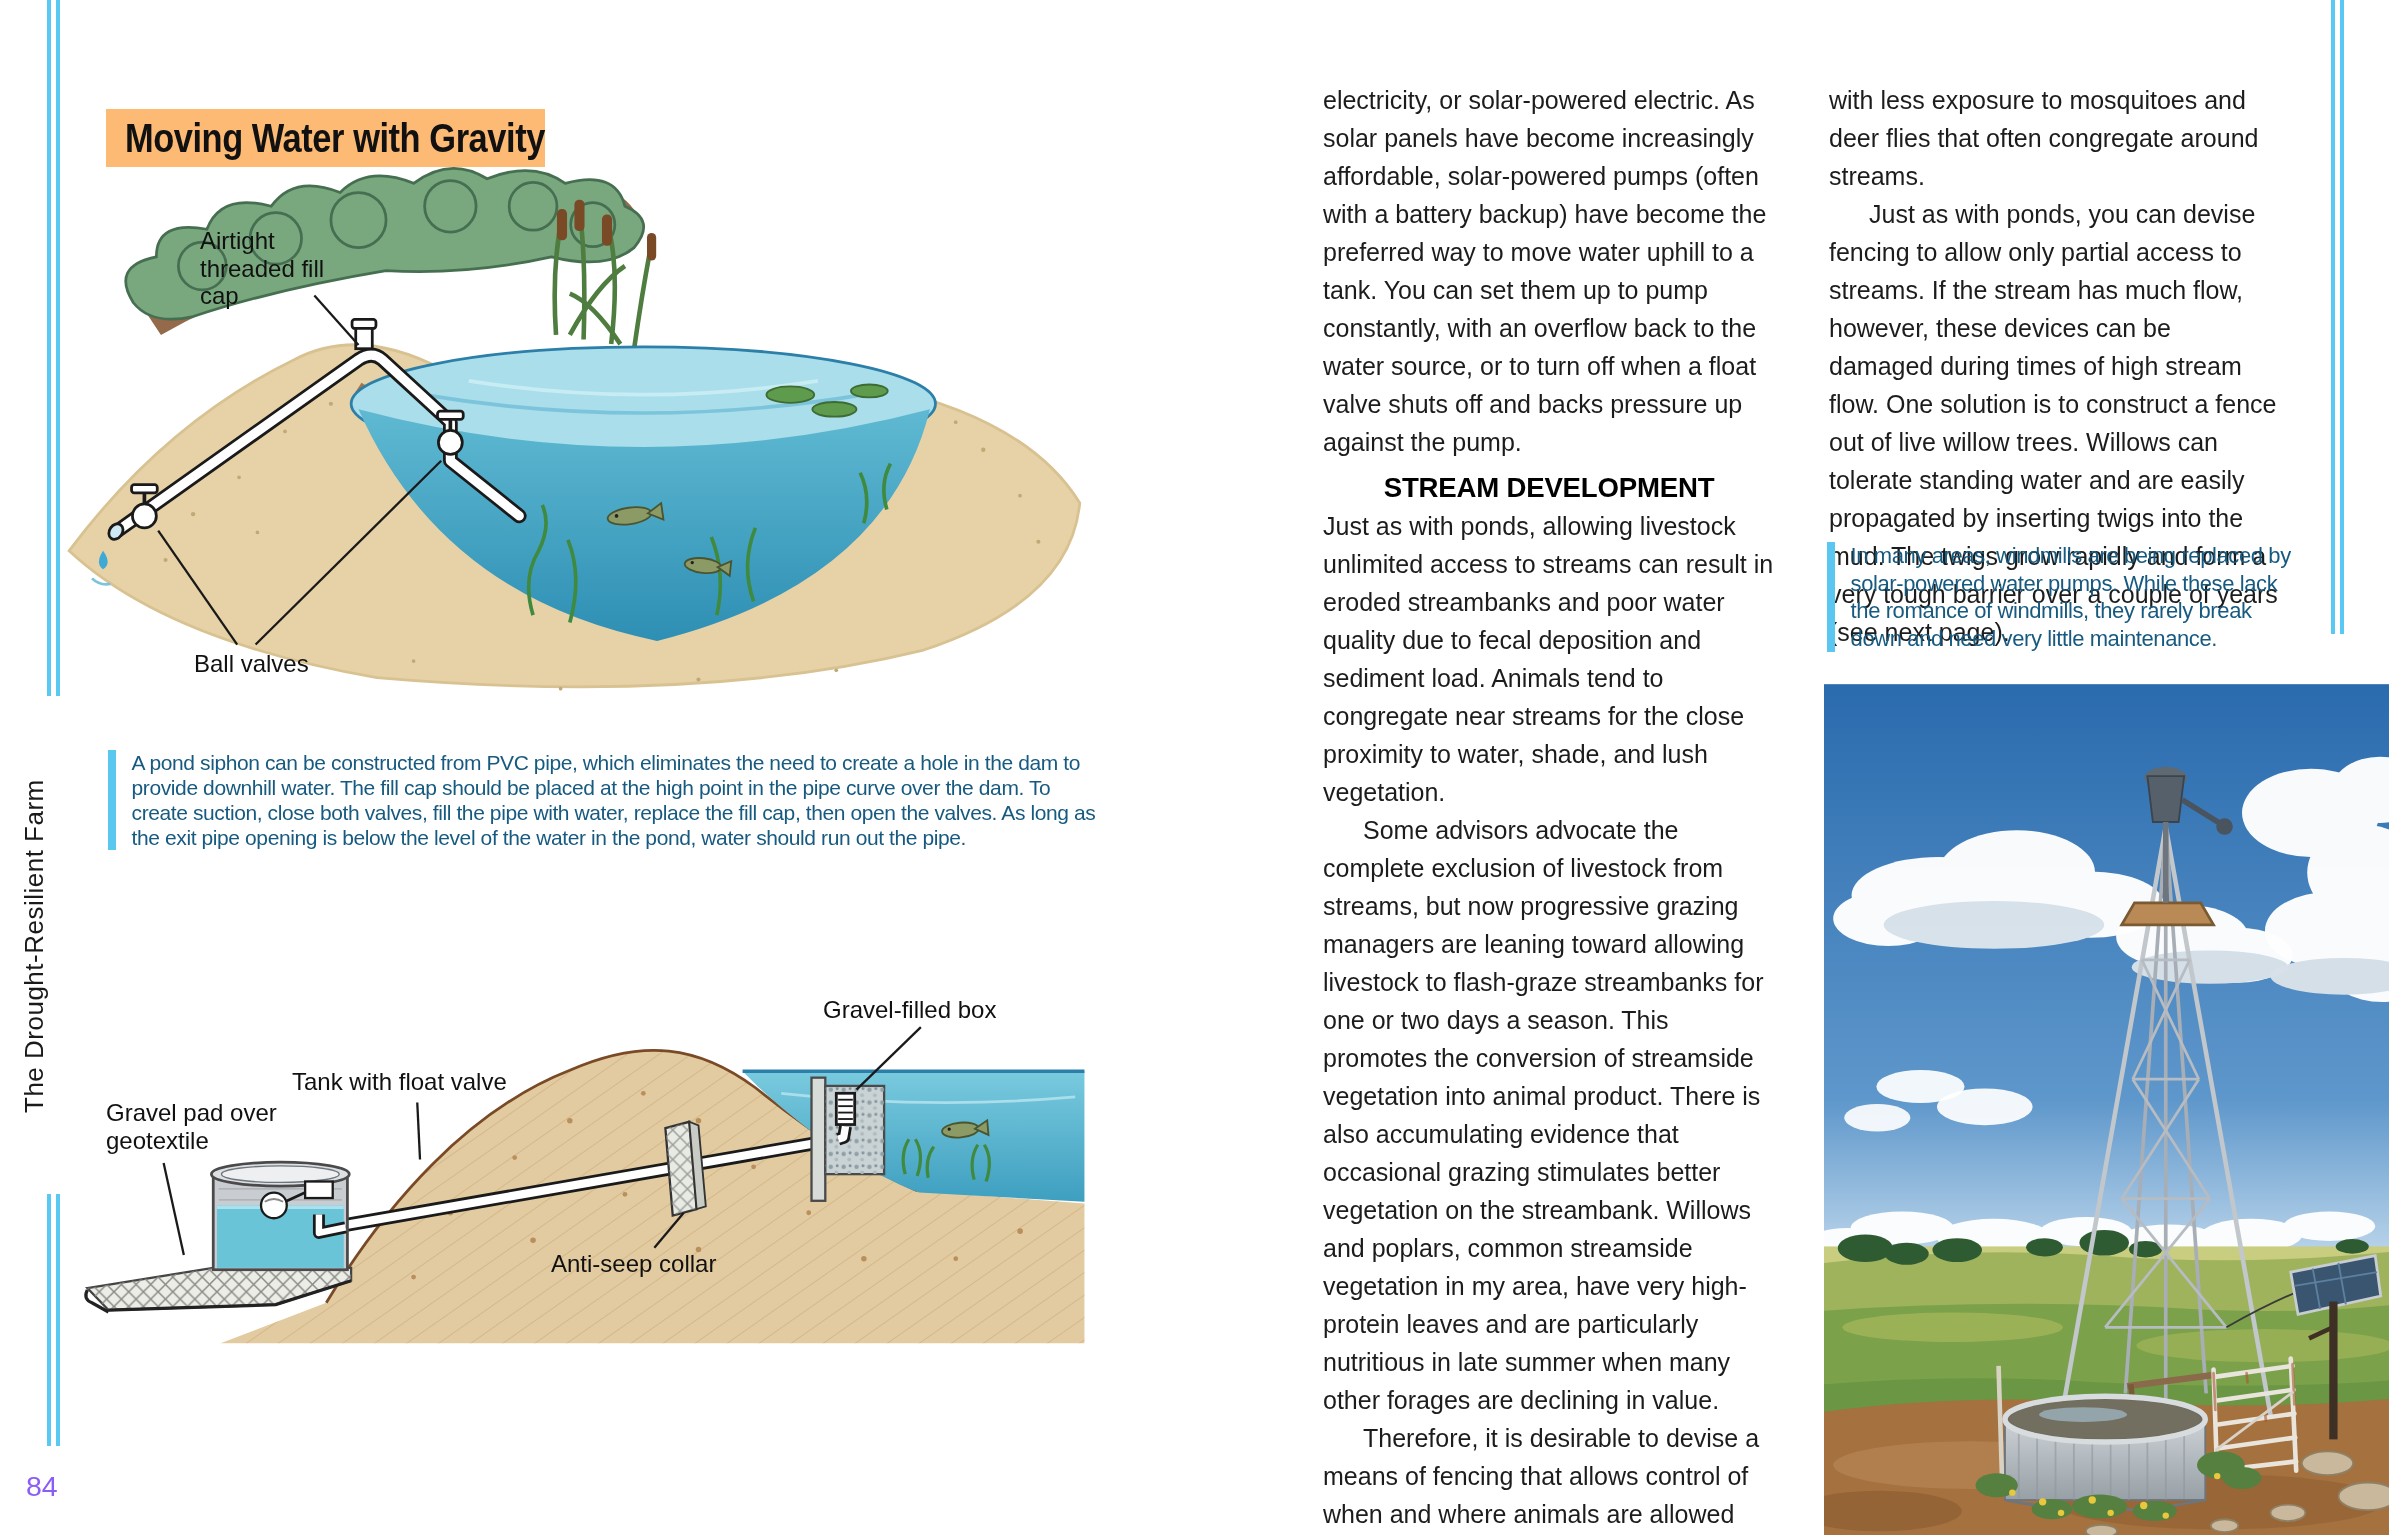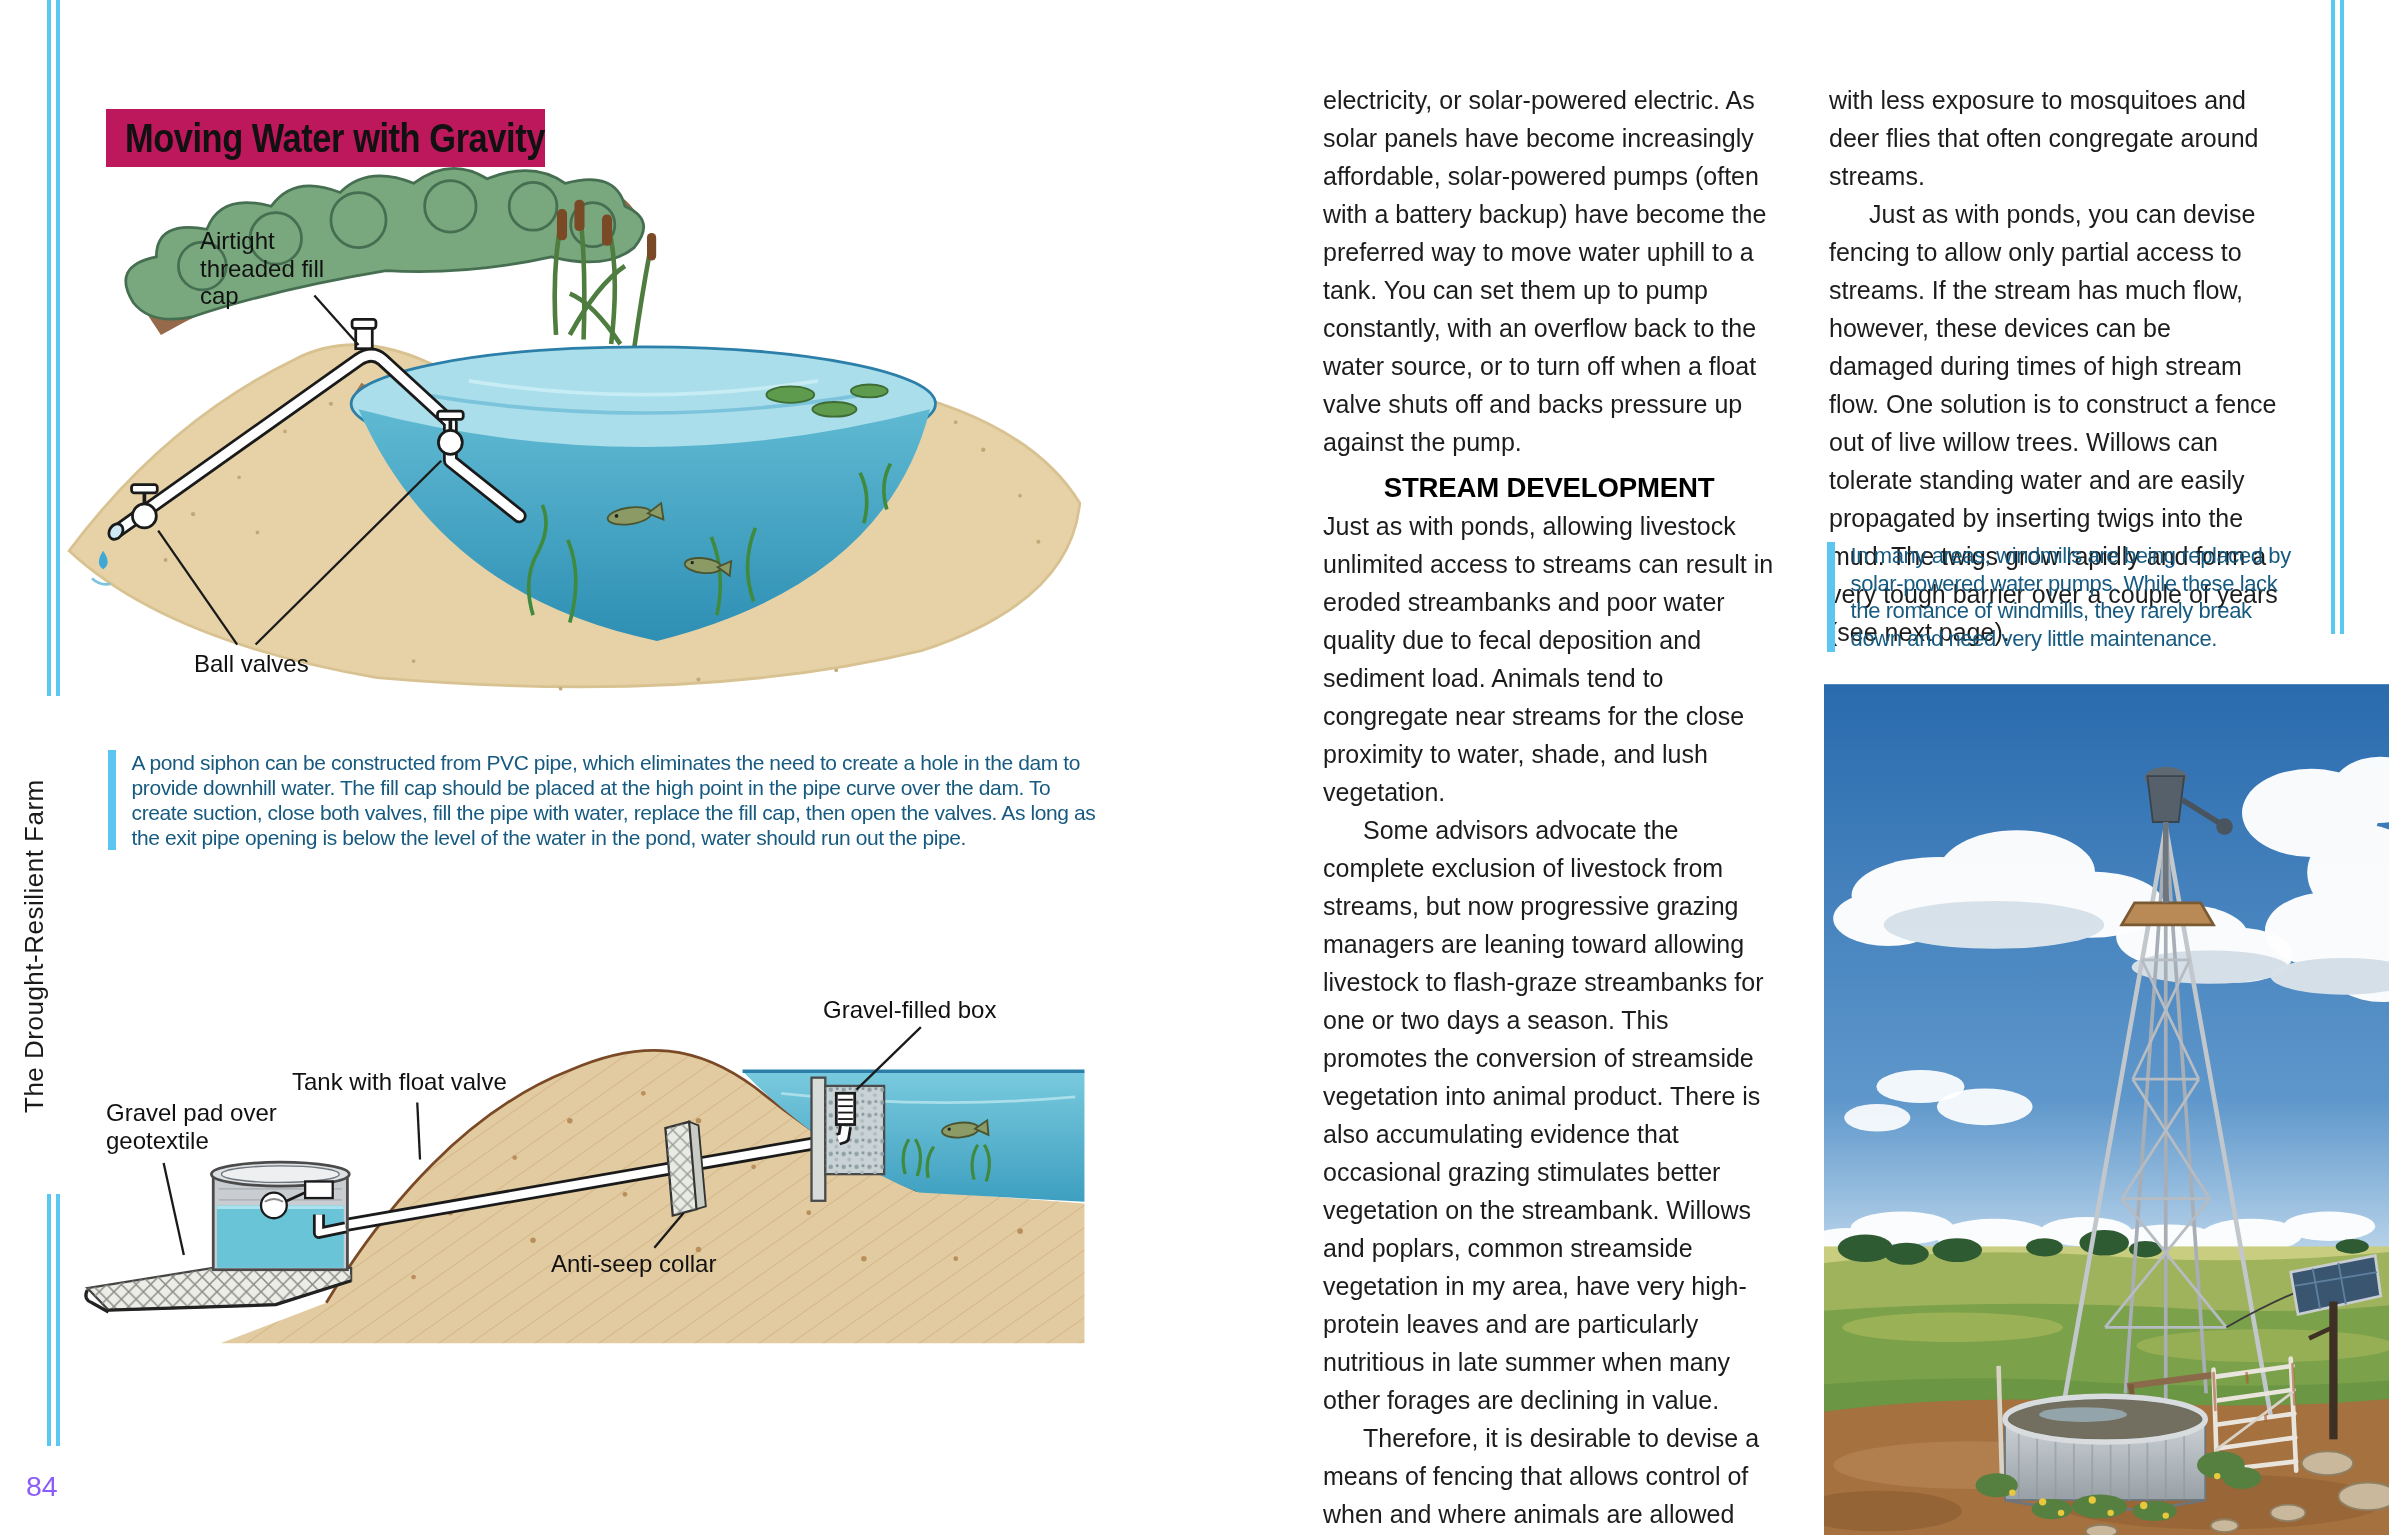--- a/index.html
+++ b/index.html
@@ -13,21 +13,21 @@
   
   .spine{position:absolute;left:13px;top:708px;height:476px;width:42px;
          writing-mode:vertical-rl;transform:rotate(180deg);
          font-size:26px;color:#1a1a1a;letter-spacing:0.5px;
          display:flex;align-items:center;justify-content:center;white-space:nowrap;}
 
   .pagenum{position:absolute;left:26px;top:1470px;font-size:28.5px;color:#8b5cf6;}
 
   
   .titlebar{position:absolute;left:106px;top:109px;width:439px;height:58px;
-            background:#be185d;display:flex;align-items:center;}
+            background:#fdba74;display:flex;align-items:center;}
   .titlebar span{display:inline-block;transform:scaleX(.86);transform-origin:left center;
                  font-weight:bold;font-size:40px;color:#111;letter-spacing:-0.5px;
                  padding-left:22px;white-space:nowrap;}
 
   
   .diagram{position:absolute;}
   .dlabel{position:absolute;font-size:24px;line-height:27.6px;color:#111;}
 
   
   .caption{position:absolute;border-left:8.3px solid #5BC6F0;padding-left:15.6px;

